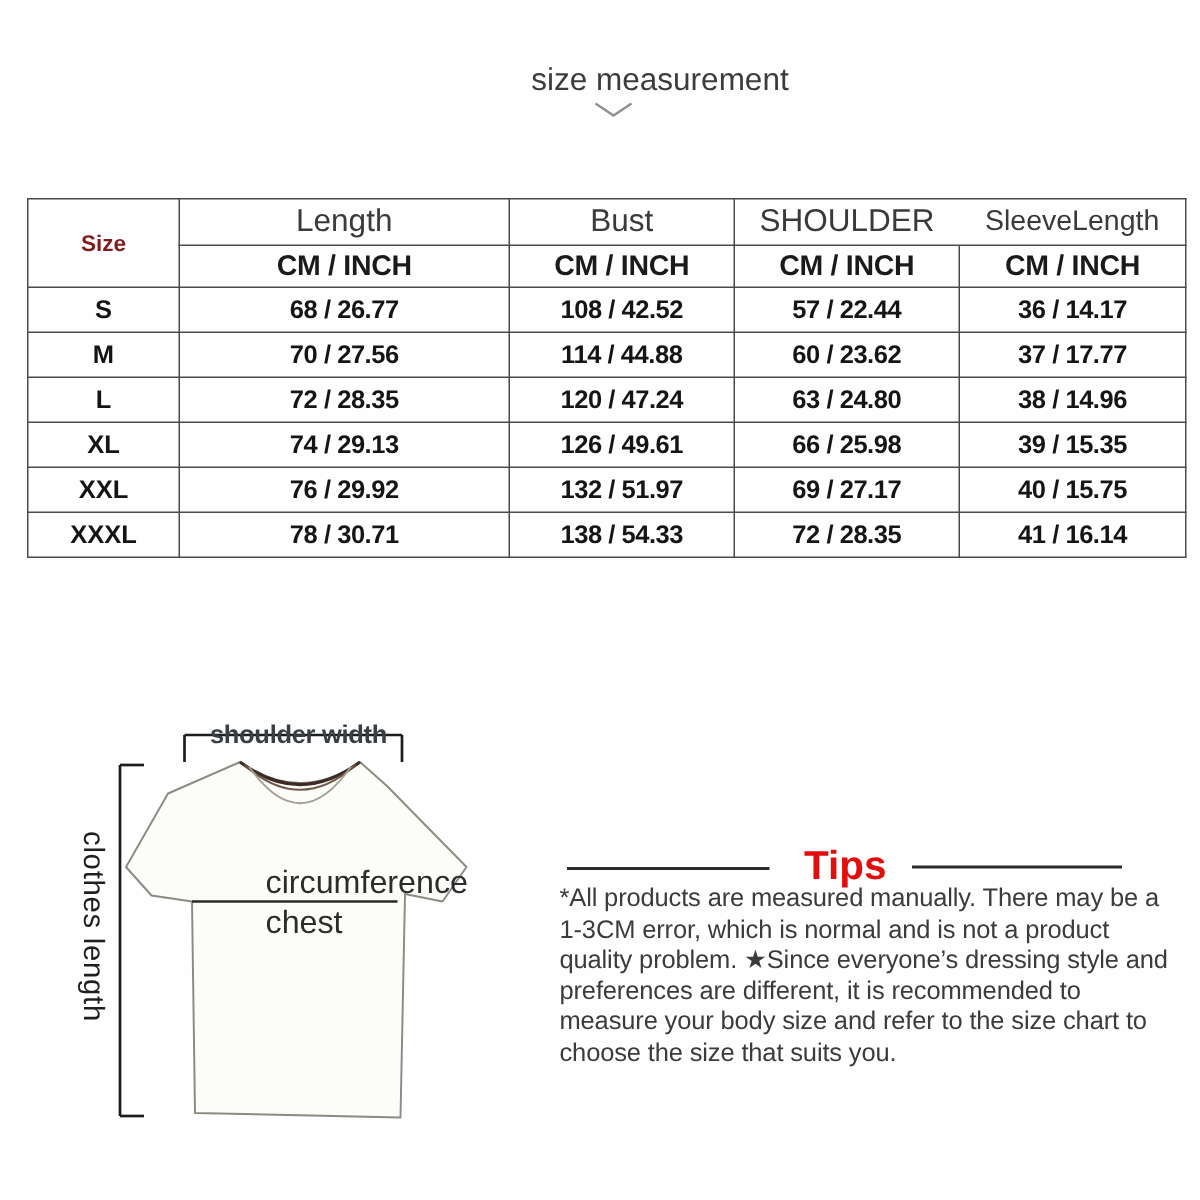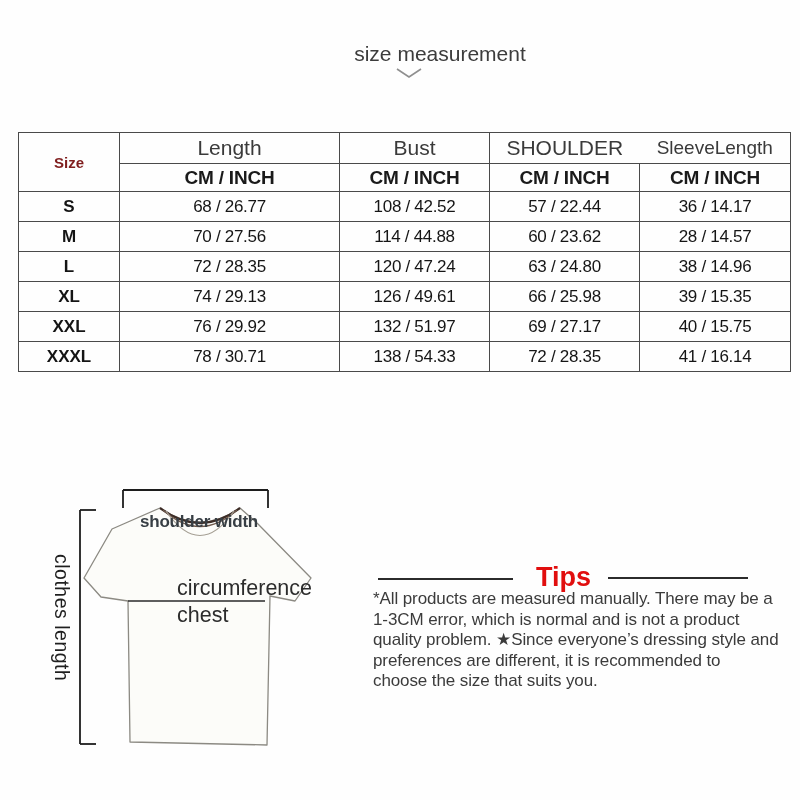--- a/index.html
+++ b/index.html
@@ -18,25 +18,25 @@
     vertical-align:middle;padding:0;overflow:hidden;white-space:nowrap;}
   tr.hrow1{height:31px;}
   tr.hrow2{height:28px;}
   tr.drow{height:30px;}
   .size-h{font-size:15px;font-weight:bold;color:#7f1d1d;}
   .main-h{font-size:21px;font-weight:normal;color:#3a3a3a;margin-top:24px;}
   .sleeve-h{font-size:19px;border-left:hidden !important;}
   .shoulder-h{border-right:hidden !important;}
   .unit-h{font-size:19px;font-weight:bold;color:#1a1a1a;letter-spacing:-0.2px;}
   .size-c{font-size:17px;font-weight:bold;color:#141414;}
-  .data-c{font-size:17px;font-weight:normal;color:#151515;letter-spacing:-0.3px;}
+  .data-c{font-size:17px;font-weight:bold;color:#151515;letter-spacing:-0.3px;}
   
   .shirt-svg{position:absolute;left:40px;top:450px;}
   .lbl-shoulder{position:absolute;left:126px;top:480px;width:146px;text-align:center;
-    font-size:17px;font-weight:600;color:#373e44;letter-spacing:-0.2px;margin-top:32px;}
+    font-size:17px;font-weight:600;color:#373e44;letter-spacing:-0.2px;}
   .lbl-length{position:absolute;left:50px;top:554px;height:160px;
     writing-mode:vertical-rl;font-size:19.5px;color:#1f1f1f;letter-spacing:0.5px;}
   .lbl-chest{position:absolute;left:177px;top:575px;
     font-size:21.5px;line-height:27px;color:#2c2c2c;}
   
   .tips-rule{position:absolute;height:2px;background:#2b2b2b;}
   .tips-rule.left{left:378px;top:578px;width:135px;}
   .tips-rule.right{left:608px;top:577px;width:140px;}
   .tips-title{position:absolute;left:501px;top:562px;width:90px;text-align:right;
     font-size:27px;font-weight:bold;color:#e10e0e;}
@@ -81,21 +81,21 @@
       <td class="data-c">68 / 26.77</td>
       <td class="data-c">108 / 42.52</td>
       <td class="data-c">57 / 22.44</td>
       <td class="data-c">36 / 14.17</td>
     </tr>
     <tr class="drow">
       <td class="size-c">M</td>
       <td class="data-c">70 / 27.56</td>
       <td class="data-c">114 / 44.88</td>
       <td class="data-c">60 / 23.62</td>
-      <td class="data-c">28 / 14.57</td>
+      <td class="data-c">37 / 17.77</td>
     </tr>
     <tr class="drow">
       <td class="size-c">L</td>
       <td class="data-c">72 / 28.35</td>
       <td class="data-c">120 / 47.24</td>
       <td class="data-c">63 / 24.80</td>
       <td class="data-c">38 / 14.96</td>
     </tr>
     <tr class="drow">
       <td class="size-c">XL</td>
@@ -152,16 +152,17 @@
   </div>
 
   <div class="tips-rule left"></div>
   <div class="tips-title">Tips</div>
   <div class="tips-rule right"></div>
   <div class="tips-body">
     <div class="tip-line">*All products are measured manually. There may be a</div>
     <div class="tip-line">1-3CM error, which is normal and is not a product</div>
     <div class="tip-line">quality problem. ★Since everyone’s dressing style and</div>
     <div class="tip-line">preferences are different, it is recommended to</div>
+    <div class="tip-line">measure your body size and refer to the size chart to</div>
     <div class="tip-line">choose the size that suits you.</div>
   </div>
 
 </div>
 
 </body></html>

